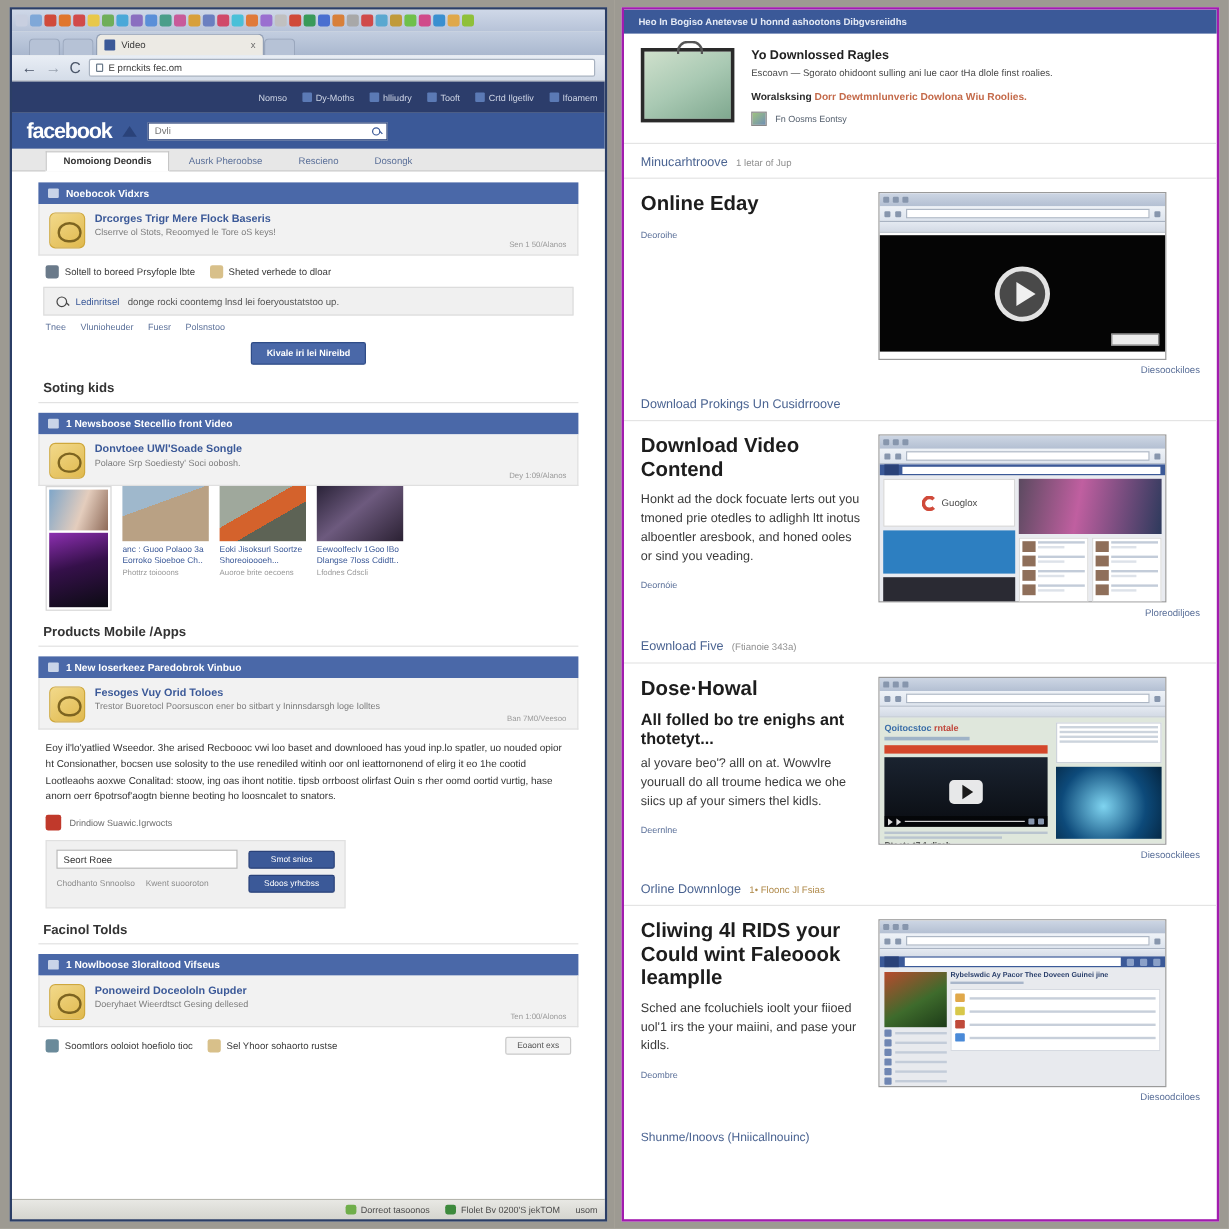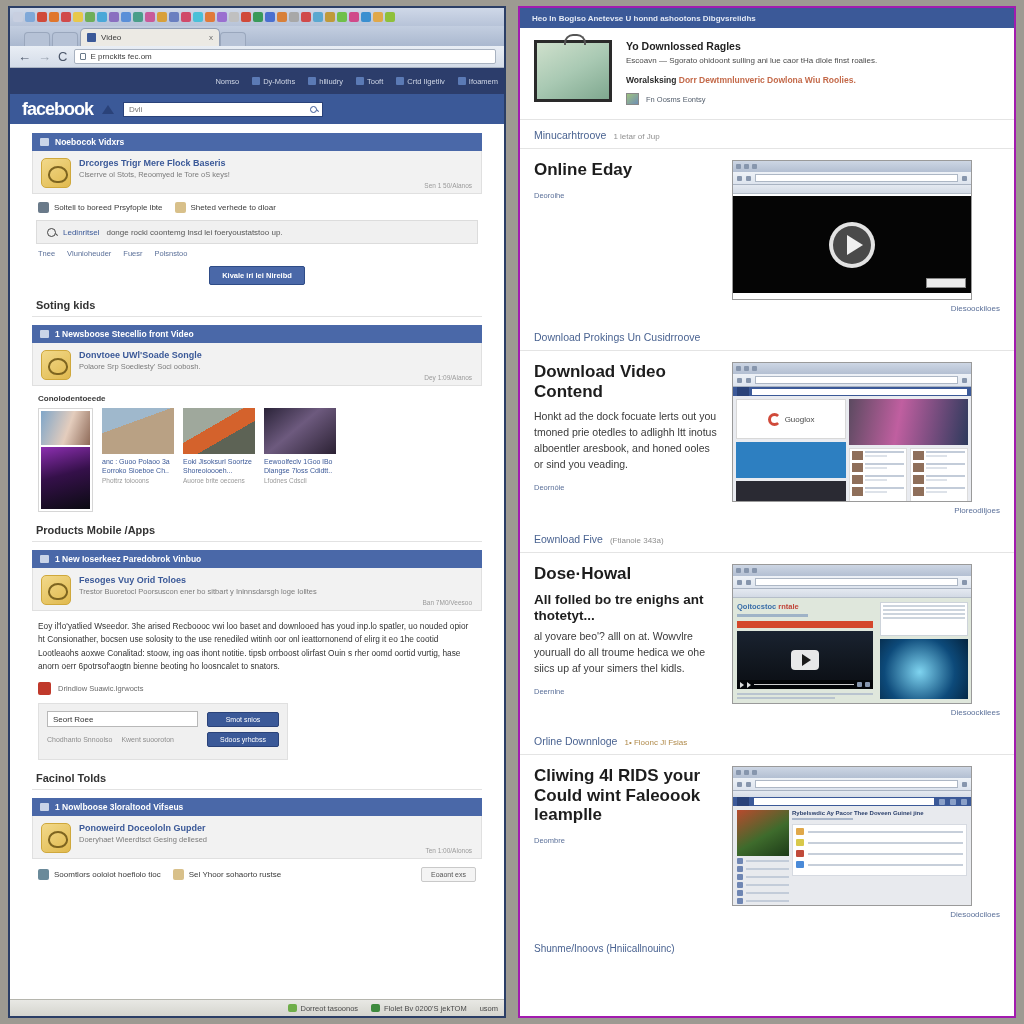--- a/index.html
+++ b/index.html
@@ -391,20 +391,26 @@
 
     <div class="fb-bluebar">
       <span class="fb-logo">facebook</span>
       <span class="fb-home-ico"></span>
       <div class="fb-search">
         <input placeholder="Dvli" style="">
         <span class="mag"></span>
       </div>
     </div>
 
+    <div class="fb-tabs" id="fbtabs">
+        <div class="fb-tab active">Nomoiong Deondis</div>
+        <div class="fb-tab">Ausrk Pheroobse</div>
+        <div class="fb-tab">Rescieno</div>
+        <div class="fb-tab">Dosongk</div>
+      </div>
 
     <div class="fb-body" id="fbbody">
         <div style="height:9px"></div>
         <div class="card-head">
       <span class="ch-ico"></span>Noebocok Vidxrs</div>
     <div class="post">
       <div class="avatar"></div>
       <div class="post-body">
         <div class="post-title">Drcorges Trigr Mere Flock Baseris</div>
         <div class="post-sub">Clserrve ol Stots, Reoomyed le Tore oS keys!</div>
@@ -435,21 +441,20 @@
         <div class="card-head">
       <span class="ch-ico"></span>1 Newsboose Stecellio front Video</div>
     <div class="post">
       <div class="avatar"></div>
       <div class="post-body">
         <div class="post-title">Donvtoee UWl'Soade Songle</div>
         <div class="post-sub">Polaore Srp Soediesty' Soci oobosh.</div>
       </div>
       <div class="post-meta">Dey 1:09/Alanos</div>
     </div>
-        <div class="cap-label">Conolodentoeede</div>
         <div class="thumbs">
       <div class="ad-tall">
             <div class="ad-a"></div>
             <div class="ad-b"></div>
           </div>
       <div class="thumb">
         <div class="thumb-img t1"></div>
         <div class="thumb-title">anc : Guoo Polaoo 3a Eorroko Sioeboe Ch..</div>
         <div class="thumb-sub">Phottrz toiooons</div>
           </div>
@@ -755,20 +760,21 @@
     </div>
   </div>
   <div class="sec-link">
     <b>Orline Downnloge</b>
     <i class="warm">1• Floonc Jl Fsias</i>
   </div>
   <div class="article">
     <div class="art-text">
       <div class="art-h1">Cliwing 4l RIDS your Could wint Faleoook leamplle</div>
 
+      <div class="art-p">Sched ane fcoluchiels ioolt your fiioed uol'1 irs the your maiini, and pase your kidls.</div>
       <div class="art-more">Deombre</div>
     </div>
     <div class="art-media">
       <div class="shot">
               <div class="mini-tabbar">
       <i class="mini-dot"></i>
                 <i class="mini-dot"></i>
                 <i class="mini-dot"></i>
               </div>
     <div class="mini-omni">

